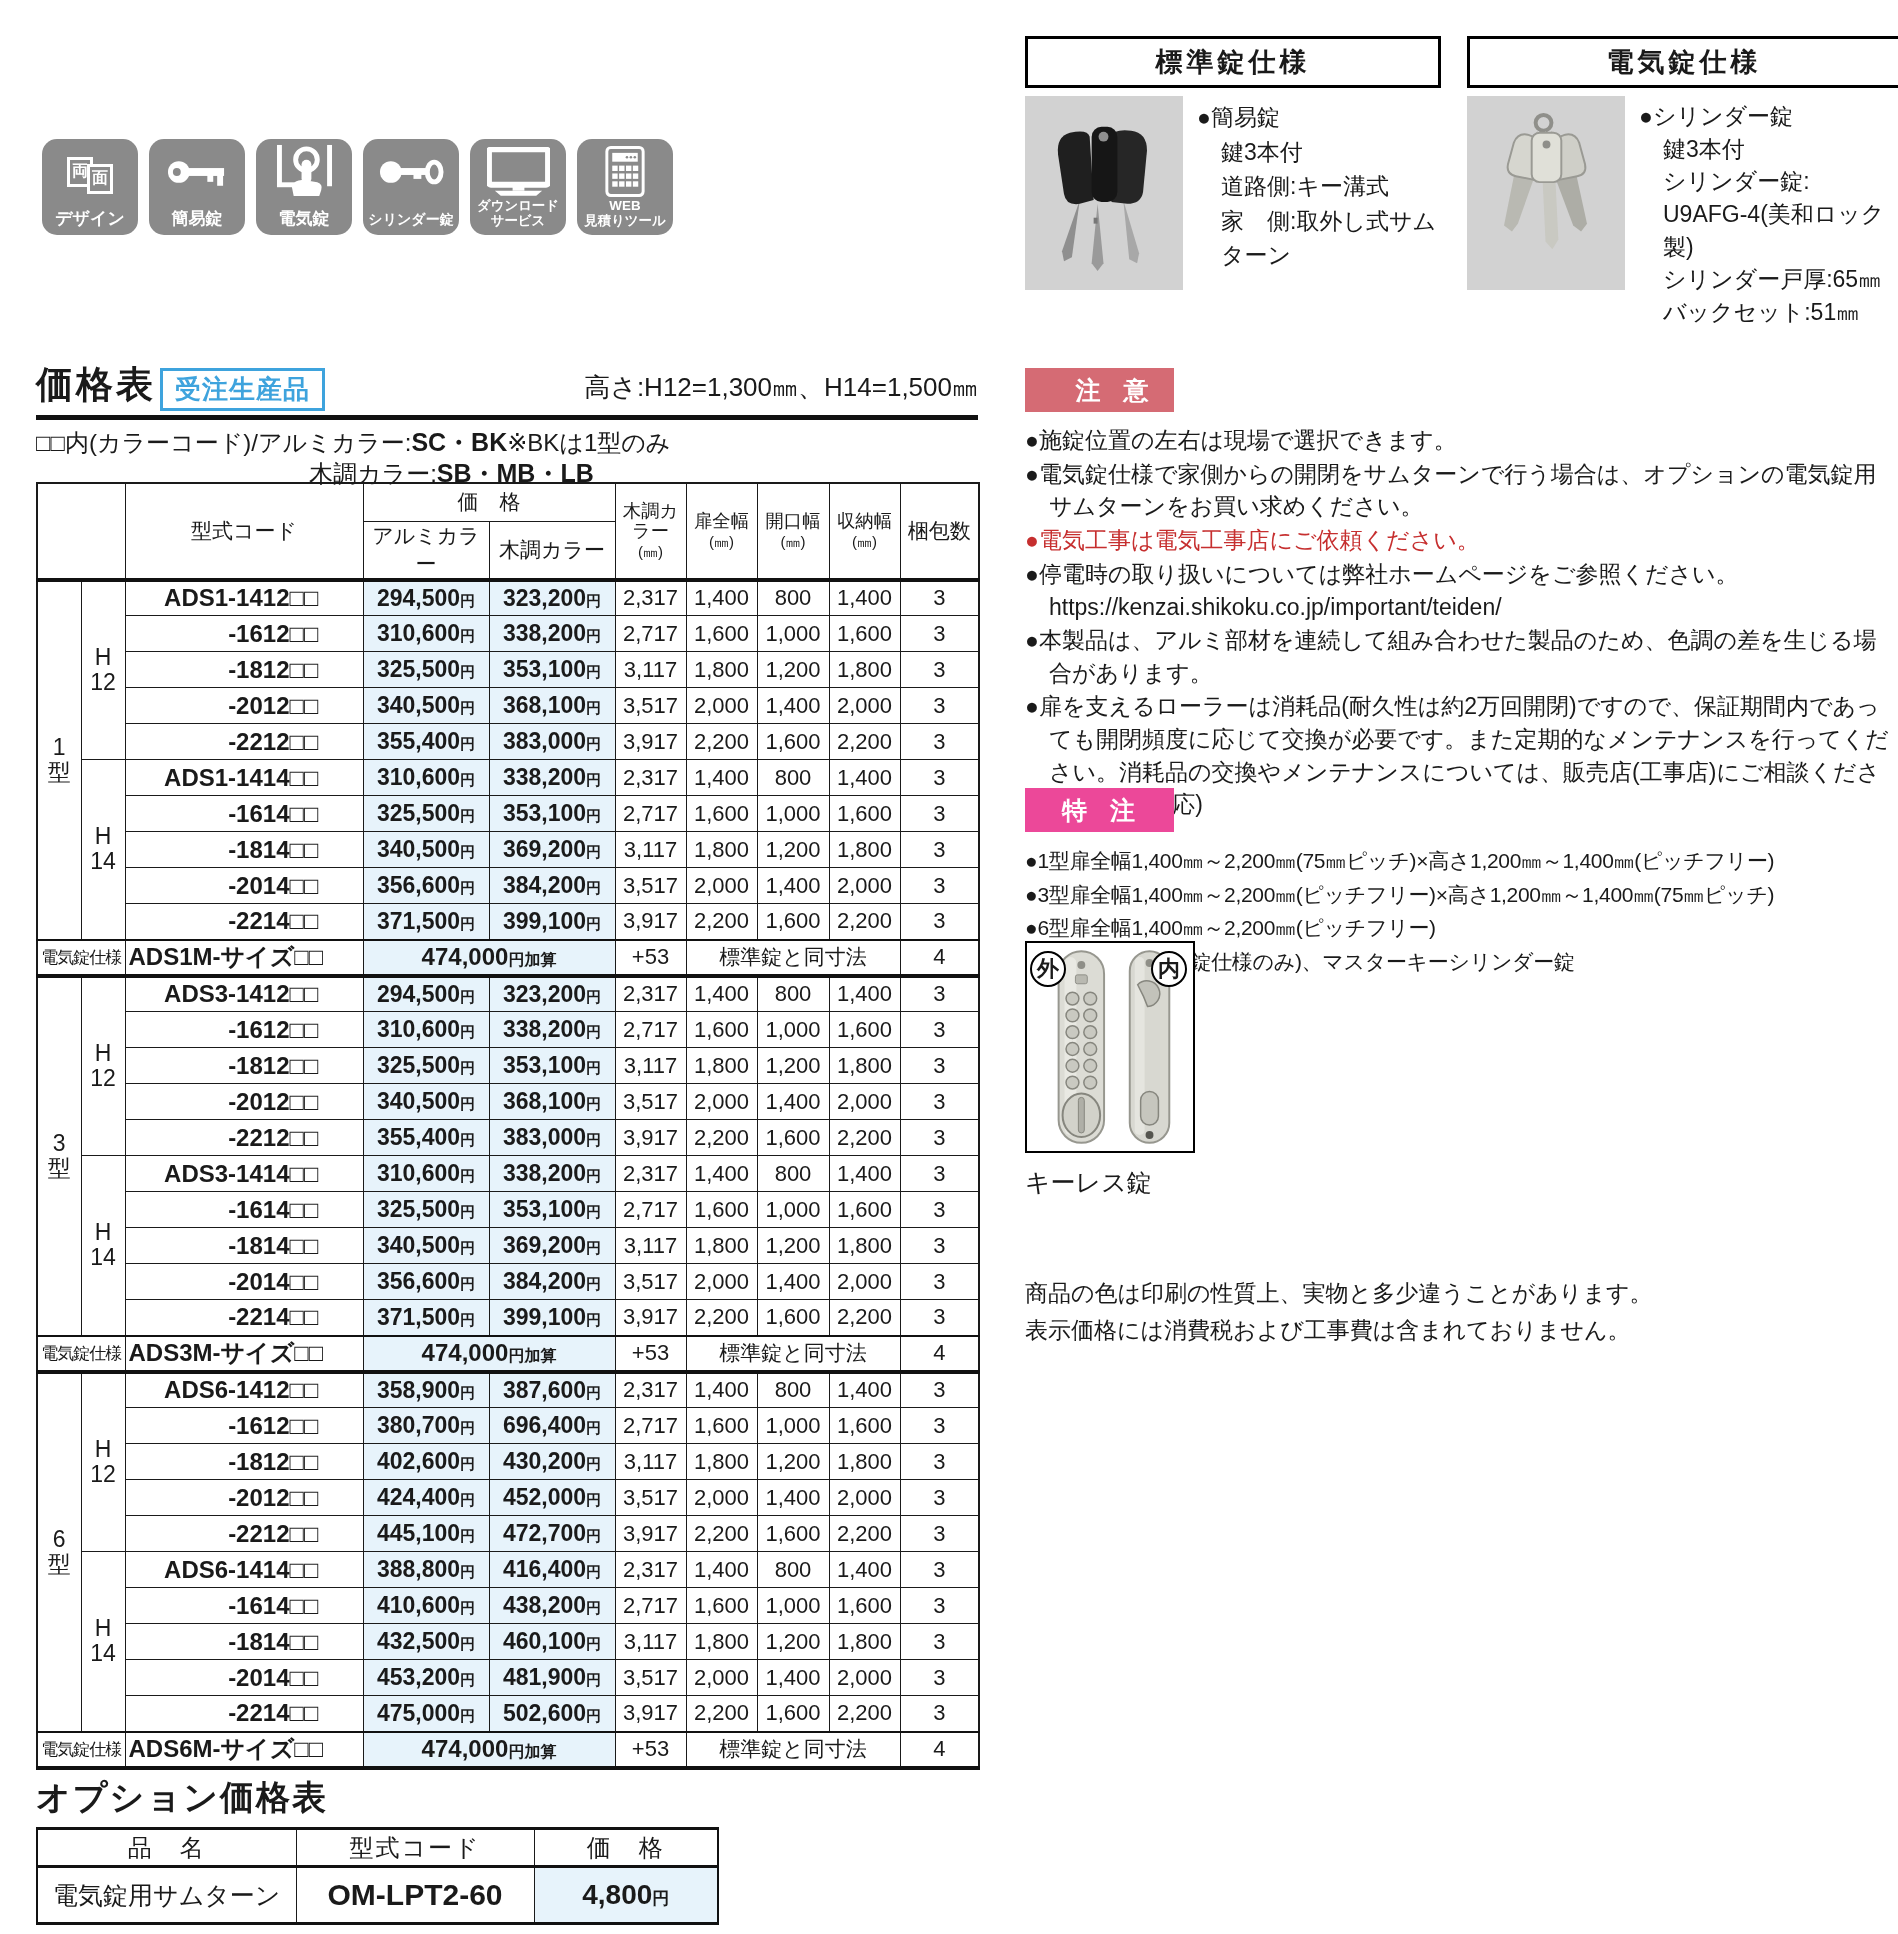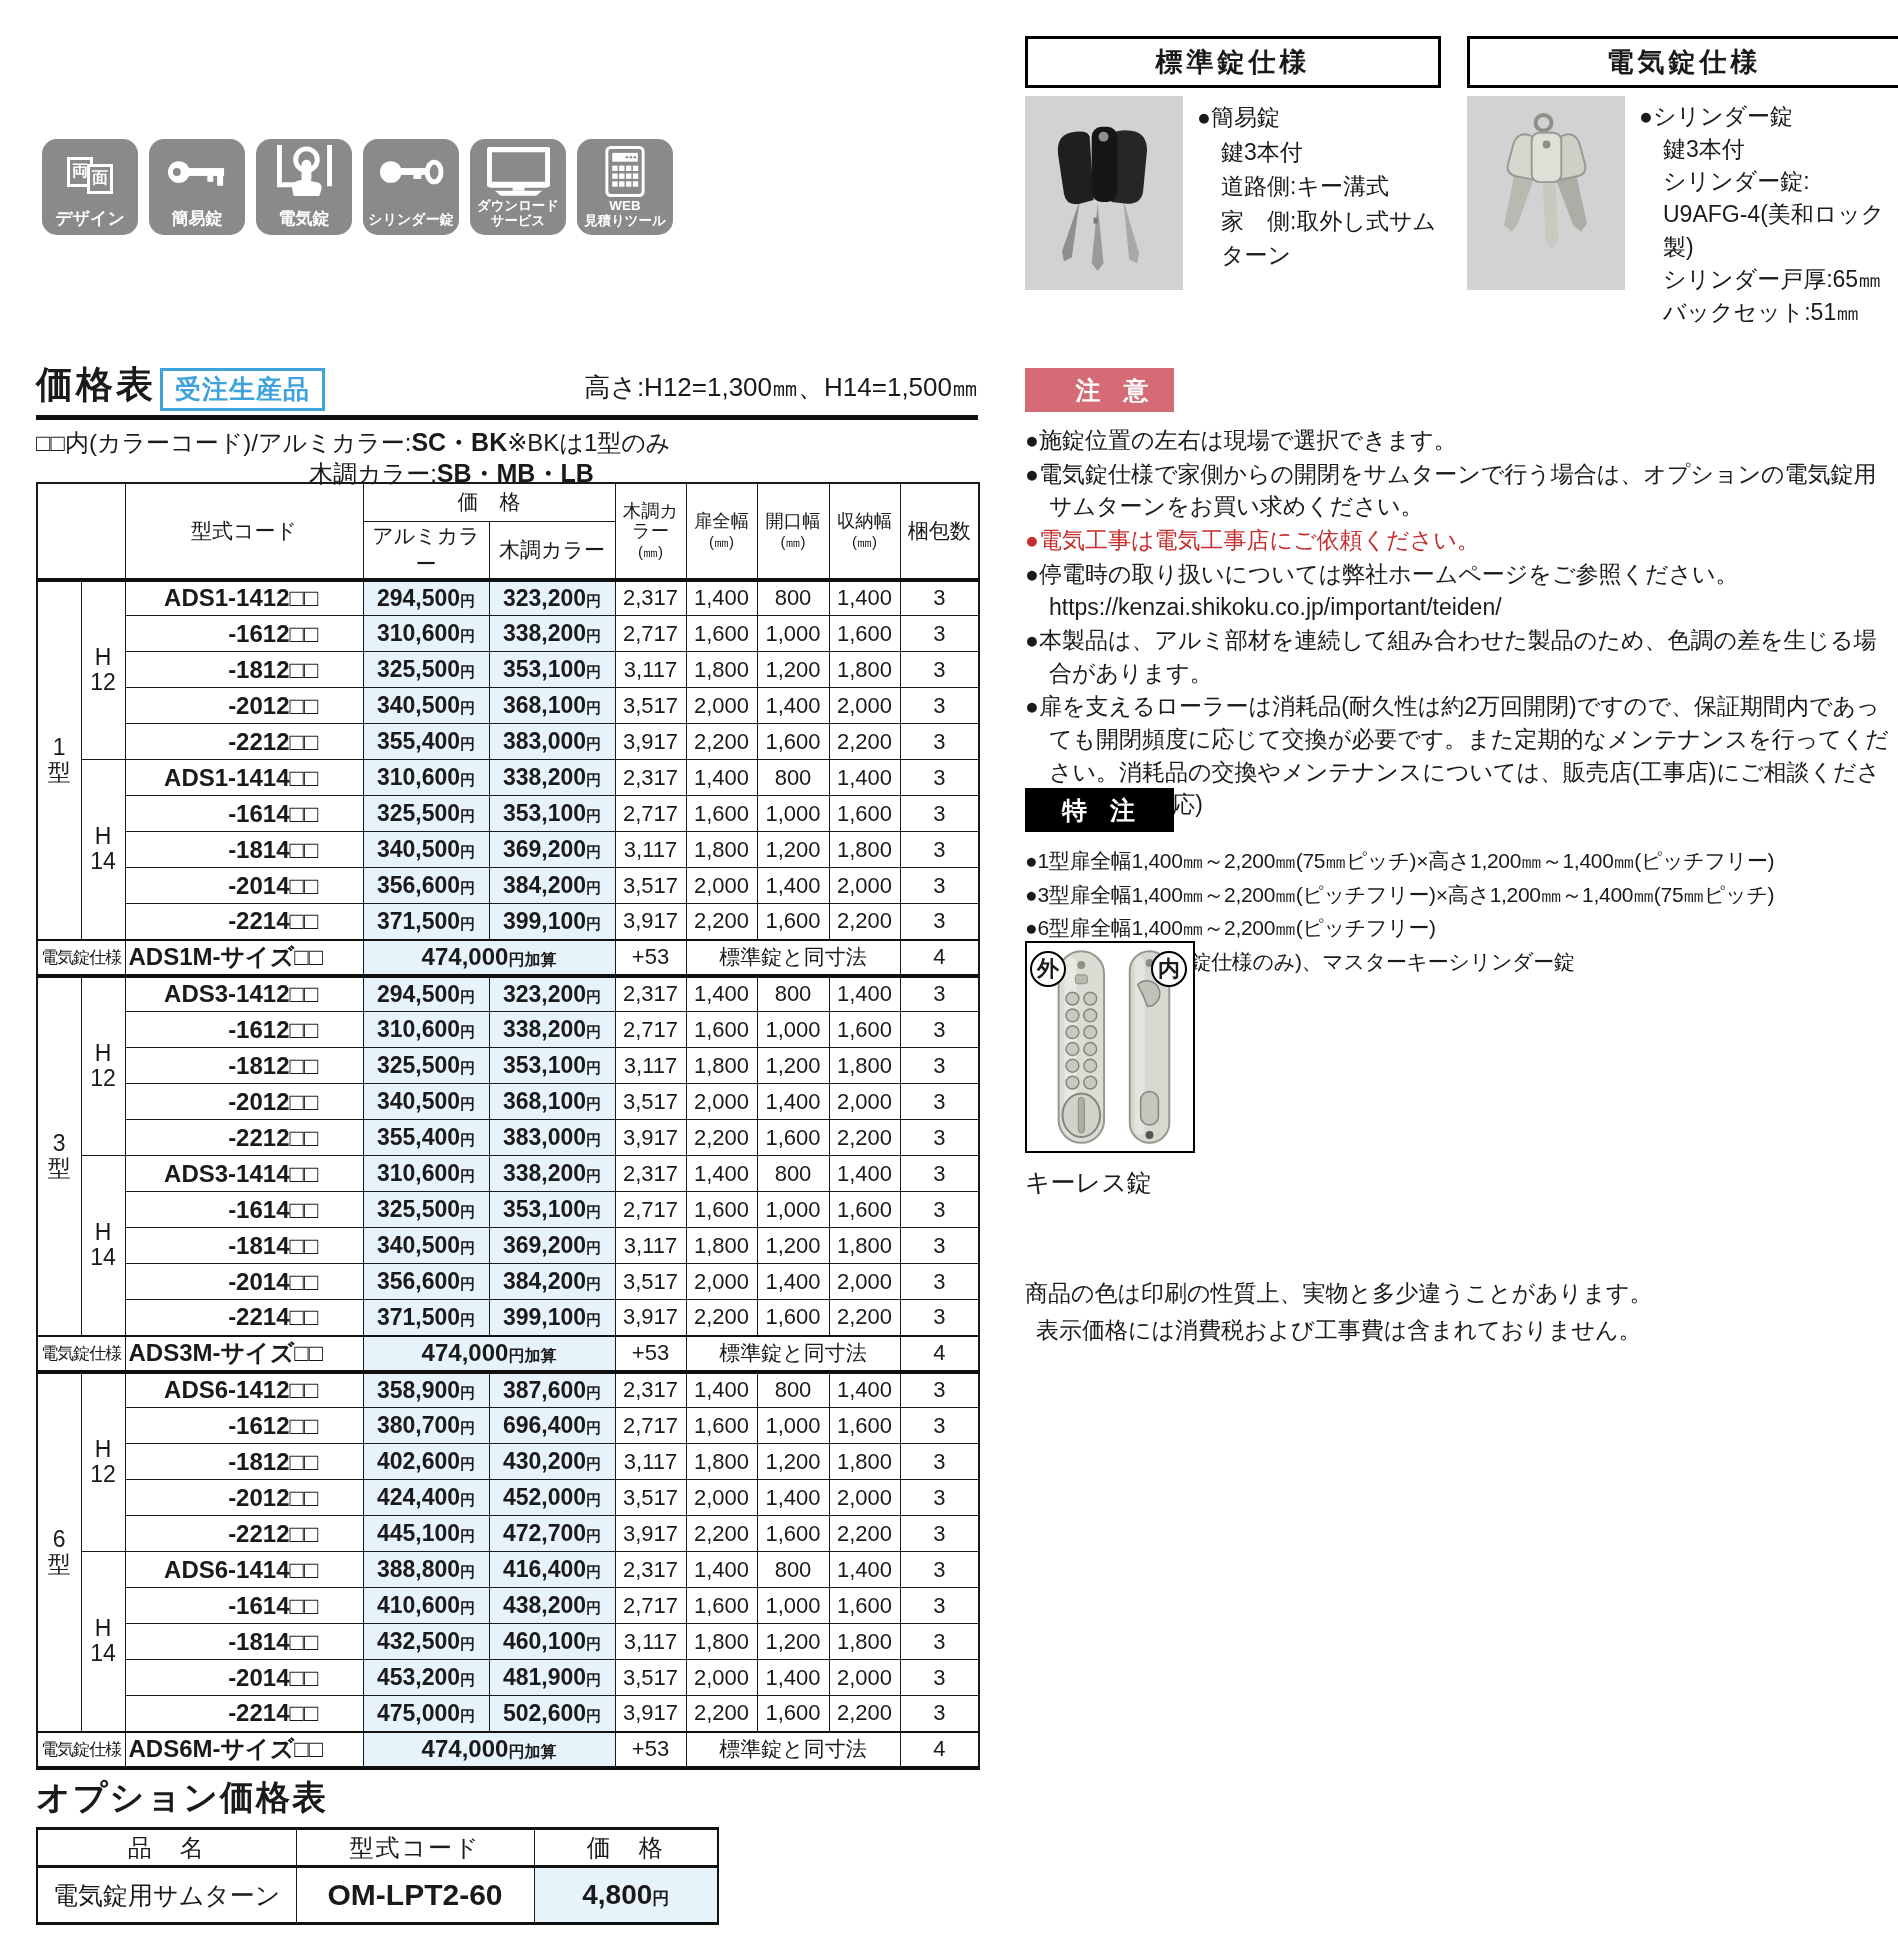--- a/index.html
+++ b/index.html
@@ -79,39 +79,39 @@
   .option-table tbody td { height:57px; border-bottom:3px solid #111; }
   .opt-name { font-size:25px; }
   .opt-code { font-weight:bold; font-size:30px; }
   .opt-price { background:#e7f3fb; font-weight:bold; font-size:28px; }
   .opt-price .yen { font-size:17px; }
 
   
   .badge { position:absolute; width:149px; height:44px; color:#fff; font-size:25px; font-weight:bold;
            display:flex; align-items:center; justify-content:center; letter-spacing:8px; padding-left:6px; }
   .badge.notice { left:1025px; top:368px; background:#d56b74;padding-left:33px; }
-  .badge.custom { left:1025px; top:788px; background:#000000; }
+  .badge.custom { left:1025px; top:788px; background:#ec4899; }
   .notice-list { position:absolute; left:1025px; top:424px; width:873px; font-size:23px; line-height:1.42; }
   .notice-list .item { padding-left:24px; text-indent:-24px; margin-bottom:1px; }
   .notice-list .item.red { color:#c62f2f; }
   .notice-list .url { padding-left:24px; }
   .custom-list { position:absolute; left:1025px; top:844px; width:873px; font-size:21px; line-height:1.6;
                  white-space:nowrap; letter-spacing:-0.3px; }
 
   
   .keyless-box { position:absolute; left:1025px; top:941px; width:170px; height:212px;
                  border:2px solid #000; background:#fff; }
   .side-circle { position:absolute; width:36px; height:36px; border:2px solid #000; border-radius:50%;
                  background:#fff; display:flex; align-items:center; justify-content:center;
                  font-size:22px; font-weight:bold; z-index:3; }
   .side-circle.out { left:3px; top:8px; }
   .side-circle.in { right:6px; top:8px; }
   .keyless-cap { position:absolute; left:1025px; top:1166px; font-size:25px; }
 
-  .disclaimer { position:absolute; left:1025px; top:1275px; font-size:23px; line-height:1.62;text-align:center; }
+  .disclaimer { position:absolute; left:1025px; top:1275px; font-size:23px; line-height:1.62; }
 </style>
 </head>
 <body>
 
 <div class="page">
 
   <div class="icons-row">
     <div class="feat">
       <span class="glyph">
         <span class="bs-box">両</span>

